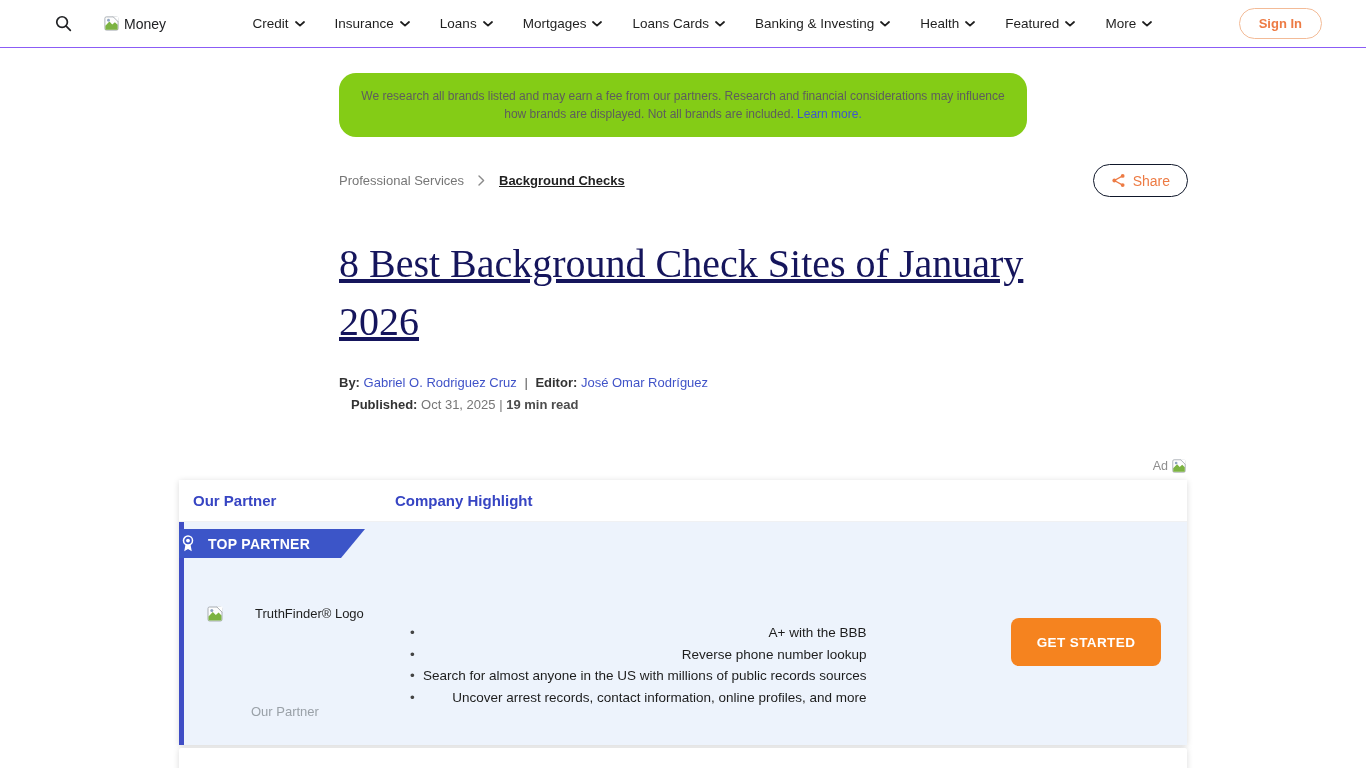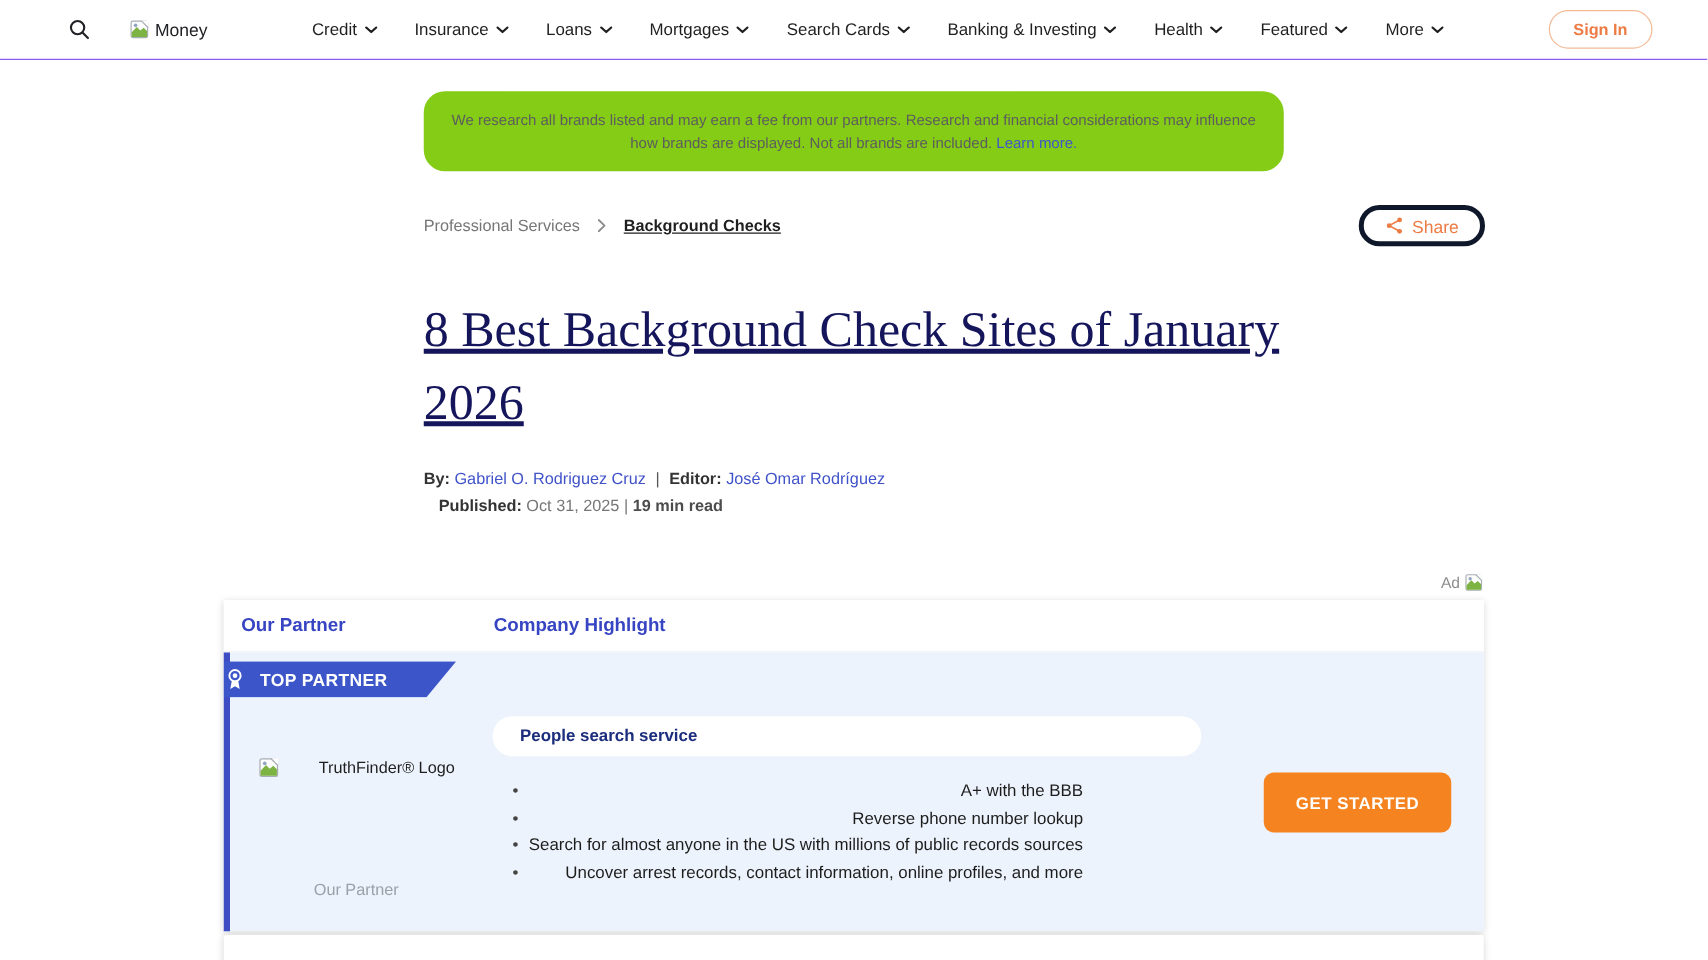--- a/index.html
+++ b/index.html
@@ -40,21 +40,21 @@
   }
   .disclaimer a { color:#3f56cc; text-decoration:none; cursor:pointer; }
   
   .crumb-row { margin-top:27px; height:33px; position:relative; display:flex; align-items:center; }
   .crumb-parent { font-size:13px; color:#767676; cursor:pointer; }
   .crumb-sep { margin:0 14px; display:flex; align-items:center; }
   .crumb-current { font-size:13px; color:#1f1f1f; font-weight:bold; text-decoration:underline; cursor:pointer; }
   .share-btn {
     position:absolute; right:-161px; top:0;
     height:33px; padding:0 17px;
-    background:#fff; border:4px solid #0f172a; border-radius:999px;
+    background:#fff; border:1px solid #0f172a; border-radius:999px;
     color:#ed7b44; font-size:14px;
     display:flex; align-items:center; gap:7px; cursor:pointer;
   }
   
   h1.title {
     margin-top:38px; width:688px;
     font-family:"Liberation Serif", serif; font-weight:400;
     font-size:40px; line-height:58px; color:#15155c;text-decoration:underline;
   }
   .byline { margin-top:24px; font-size:13px; color:#3c3c3c; }
@@ -173,21 +173,21 @@
       </a>
     <a class="nav-item">
         <span>Mortgages</span>
         <span>
           <svg width="10" height="6" viewBox="0 0 10 6">
             <path d="M1 1 L5 4.6 L9 1" fill="none" stroke="#1f1f1f" stroke-width="1.8" stroke-linecap="round" stroke-linejoin="round"></path>
           </svg>
         </span>
       </a>
     <a class="nav-item">
-        <span>Search Cards</span>
+        <span>Loans Cards</span>
         <span>
           <svg width="10" height="6" viewBox="0 0 10 6">
             <path d="M1 1 L5 4.6 L9 1" fill="none" stroke="#1f1f1f" stroke-width="1.8" stroke-linecap="round" stroke-linejoin="round"></path>
           </svg>
         </span>
       </a>
     <a class="nav-item">
         <span>Banking &amp; Investing</span>
         <span>
           <svg width="10" height="6" viewBox="0 0 10 6">
@@ -307,21 +307,20 @@
               <path d="M2.5 11.5 L6.8 7 L9.8 10 L12.6 7.6 L15.5 10.4 V15.5 H2.5 Z" fill="#7cb342"></path>
               <circle cx="5.8" cy="5.6" r="1.5" fill="#90a4c0"></circle>
               <path d="M10.5 1.5 L16.5 7.5 L16.5 1.5 Z" fill="#ffffff"></path>
               <path d="M10.7 1.8 L16.3 7.4" stroke="#a8adb3" stroke-width="1"></path>
             </svg>
         </span>
         <span class="alt">TruthFinder® Logo</span>
       </div>
       <div class="our-partner-label">Our Partner</div>
 
-      <div class="pill">People search service</div>
 
       <ul class="bullets">
         <li>A+ with the BBB</li>
         <li>Reverse phone number lookup</li>
         <li>Search for almost anyone in the US with millions of public records sources</li>
         <li>Uncover arrest records, contact information, online profiles, and more</li>
       </ul>
 
       <button class="cta-btn">GET STARTED</button>
     </div>

